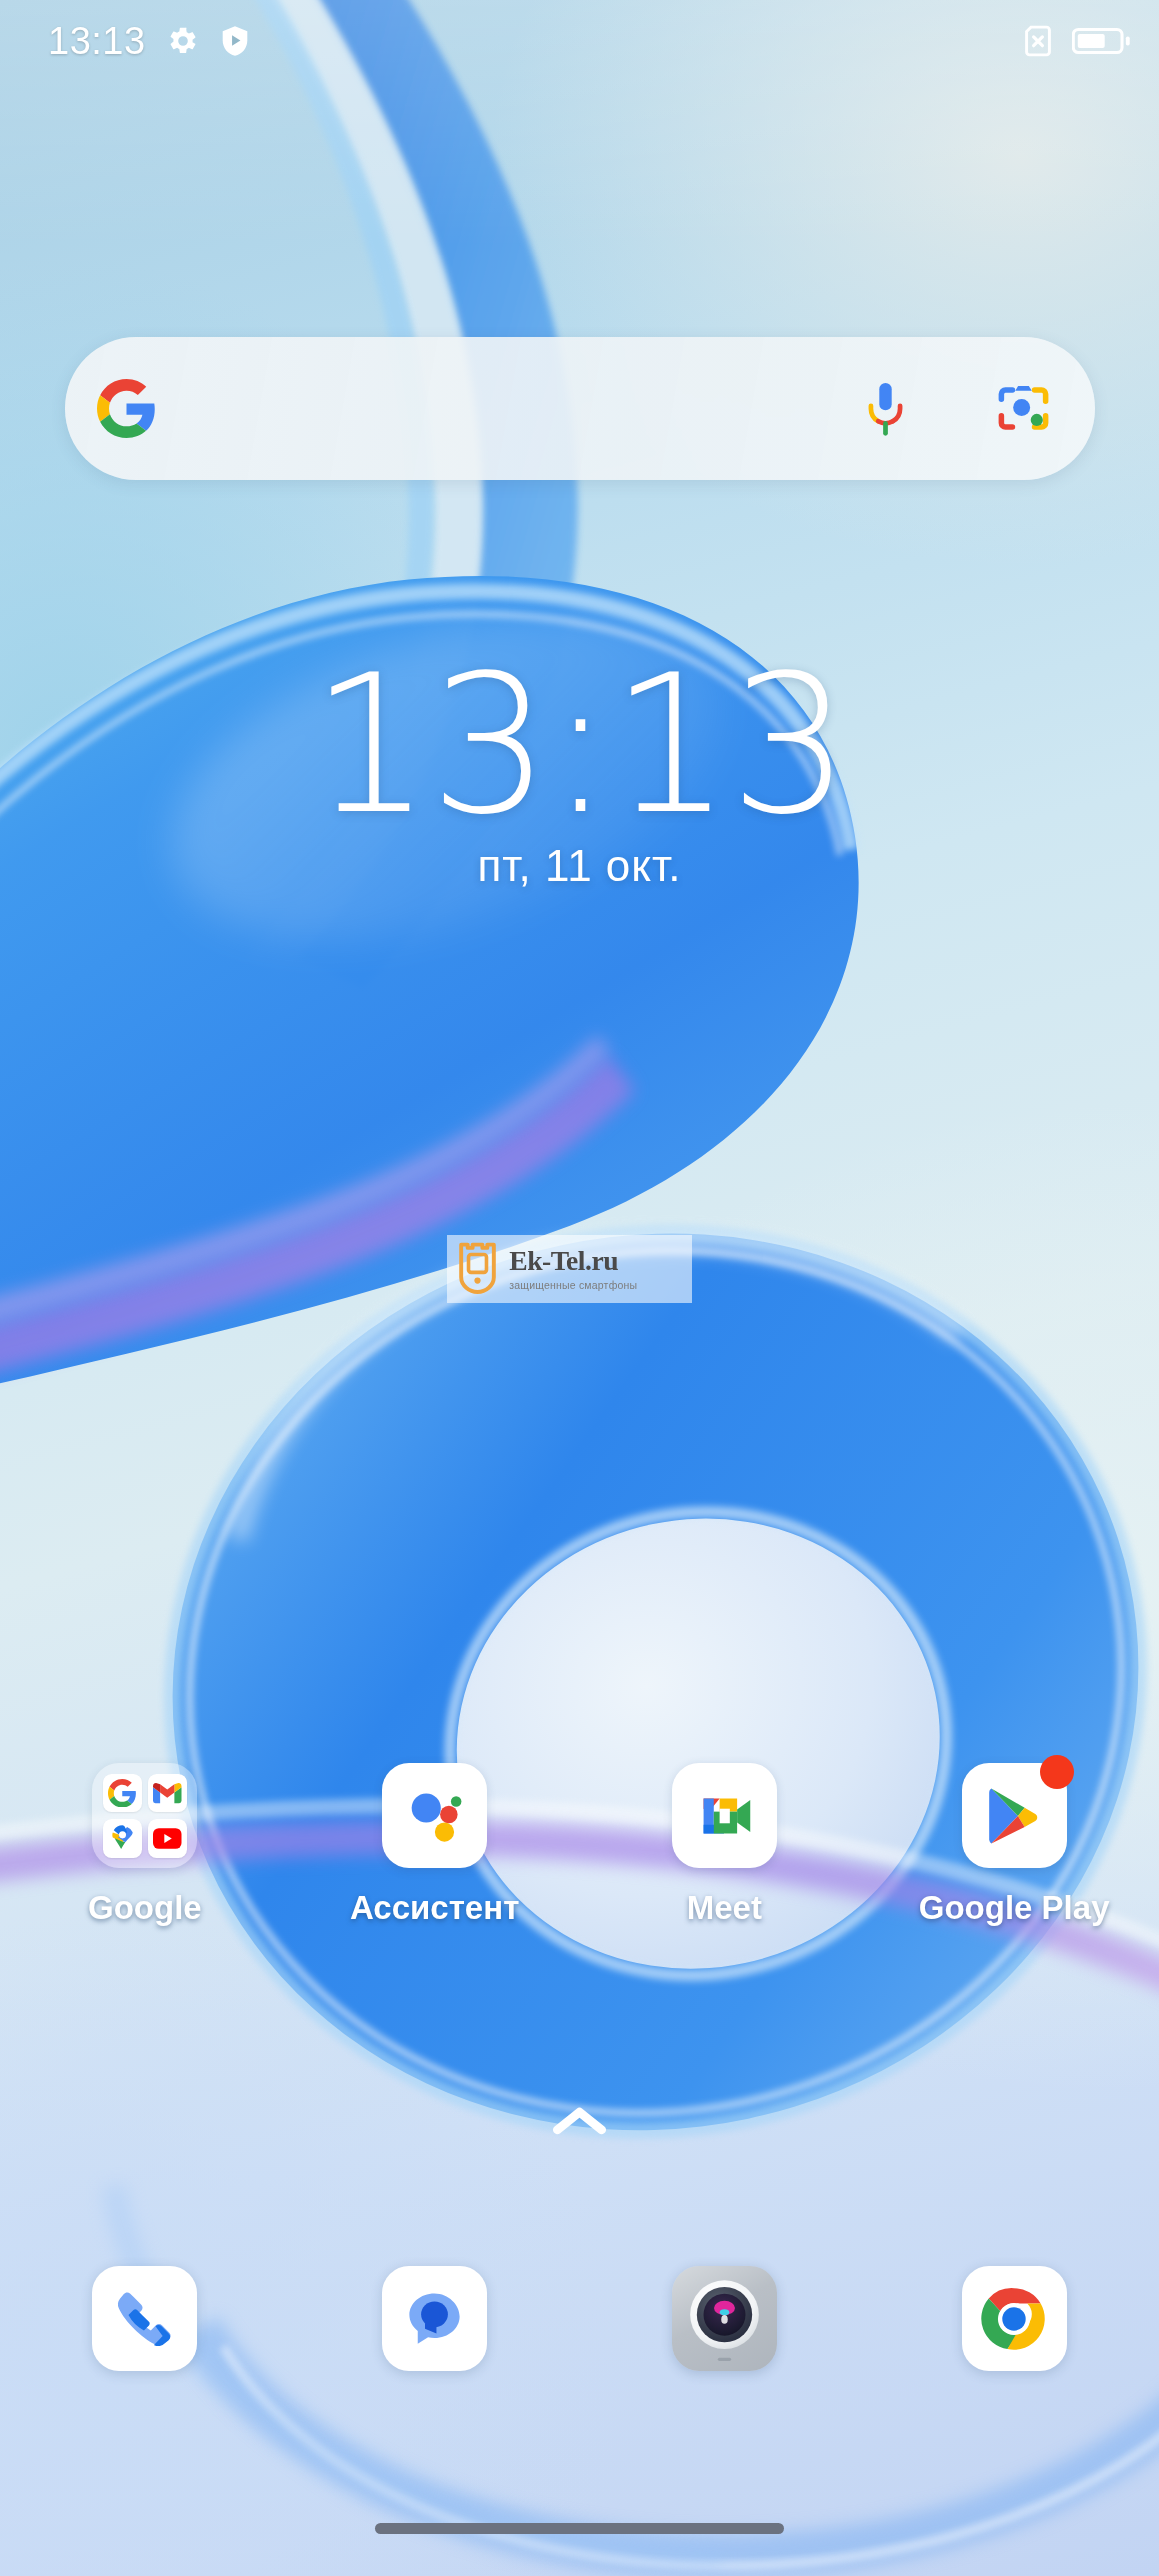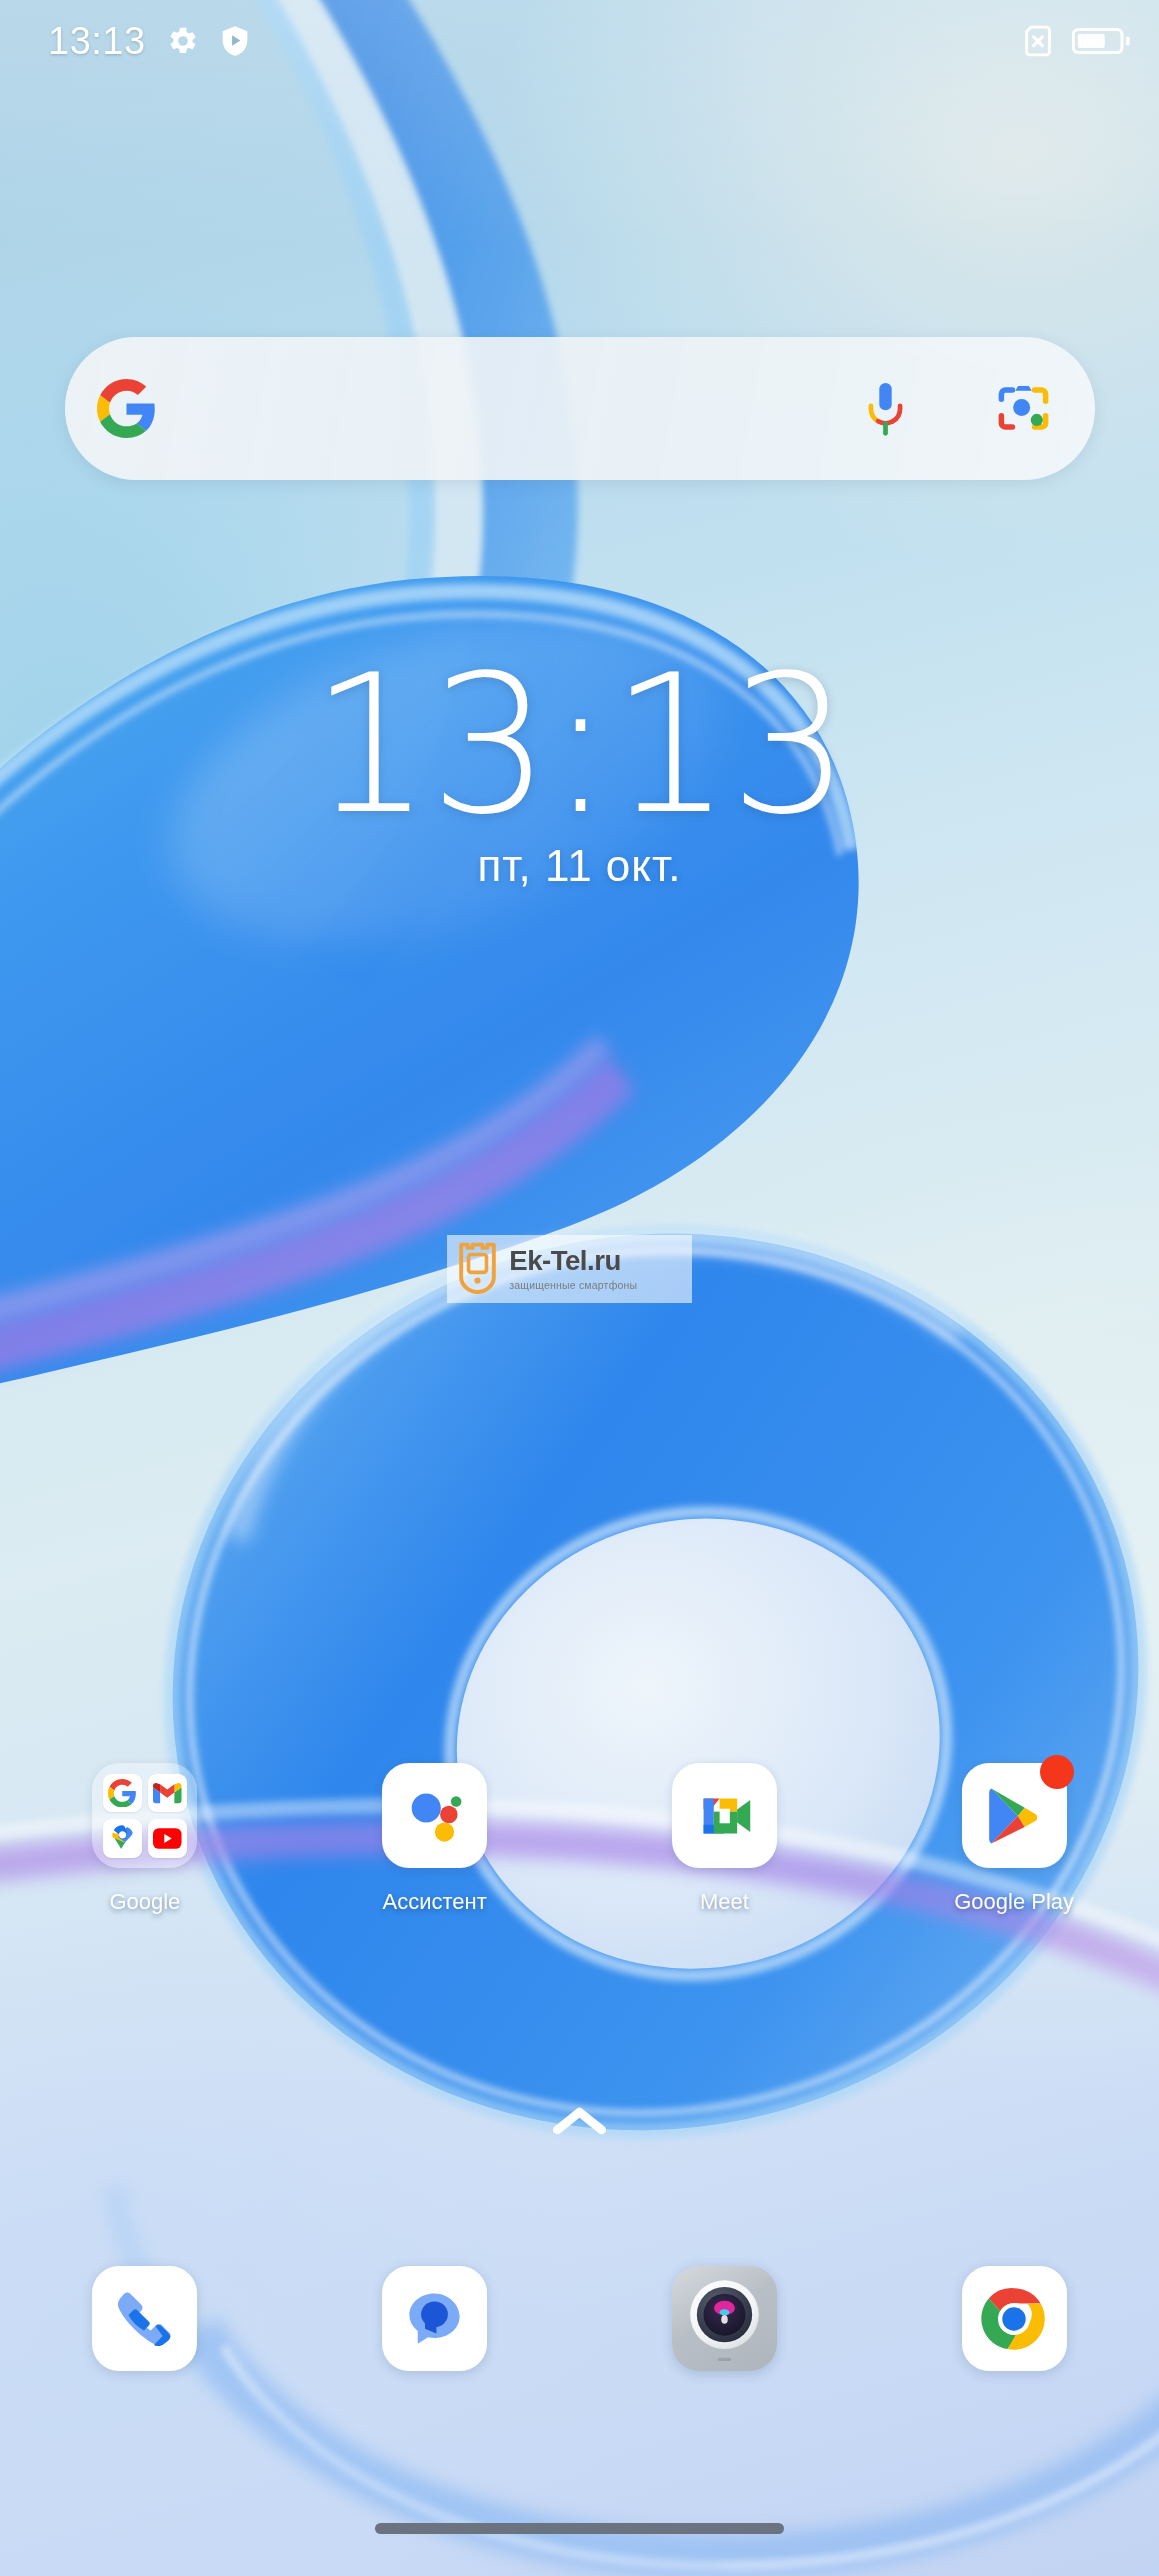--- a/index.html
+++ b/index.html
@@ -68,39 +68,39 @@
     letter-spacing:1px; text-shadow:0 1.9px 7.6px rgba(30,70,120,.3);
   }
 
   
   #watermark{
     position:absolute; left:447px; top:1235px; width:245px; height:68px;
     background:rgba(255,255,255,.58);
     display:flex; align-items:center; gap:7.6px; padding:3.8px 5.7px; z-index:28;
   }
   #wm-text{ display:flex; flex-direction:column; justify-content:center; }
-  #wm-title{ font-size:27.6px; font-weight:700; color:#4a4a4a; line-height:1; letter-spacing:-0.5px; }
+  #wm-title{ font-size:27.6px; font-weight:700; color:#4a4a4a; line-height:1; letter-spacing:-0.5px;font-family:Liberation Serif, serif; }
   #wm-sub{ font-size:10.5px; color:#7d7d7d; margin-top:3.8px; letter-spacing:0.2px; white-space:nowrap; }
 
   
   #app-grid{
     position:absolute; left:0; top:1763px; width:1159px;
     display:flex; z-index:30;
   }
   .app-cell{
     flex:1; display:flex; flex-direction:column; align-items:center; gap:21px;
   }
   .app-icon{
     width:105px; height:105px; border-radius:27px;
     display:flex; align-items:center; justify-content:center;
     position:relative; overflow:visible;
   }
   .app-icon.white{ background:#fff; box-shadow:0 2.9px 9.5px rgba(40,70,110,.16); }
   .app-label{
-    font-size:22px; color:#fff; font-weight:400; white-space:nowrap;
+    font-size:33px; color:#fff; font-weight:700; white-space:nowrap;
     text-shadow:0 1.9px 5.7px rgba(25,60,100,.5);
   }
   .badge{
     position:absolute; top:-7.6px; right:-7.6px; width:34px; height:34px;
     border-radius:50%; background:#f4371b;
   }
   
   .folder{
     width:105px; height:105px; border-radius:27px;
     background:rgba(255,255,255,.33);

